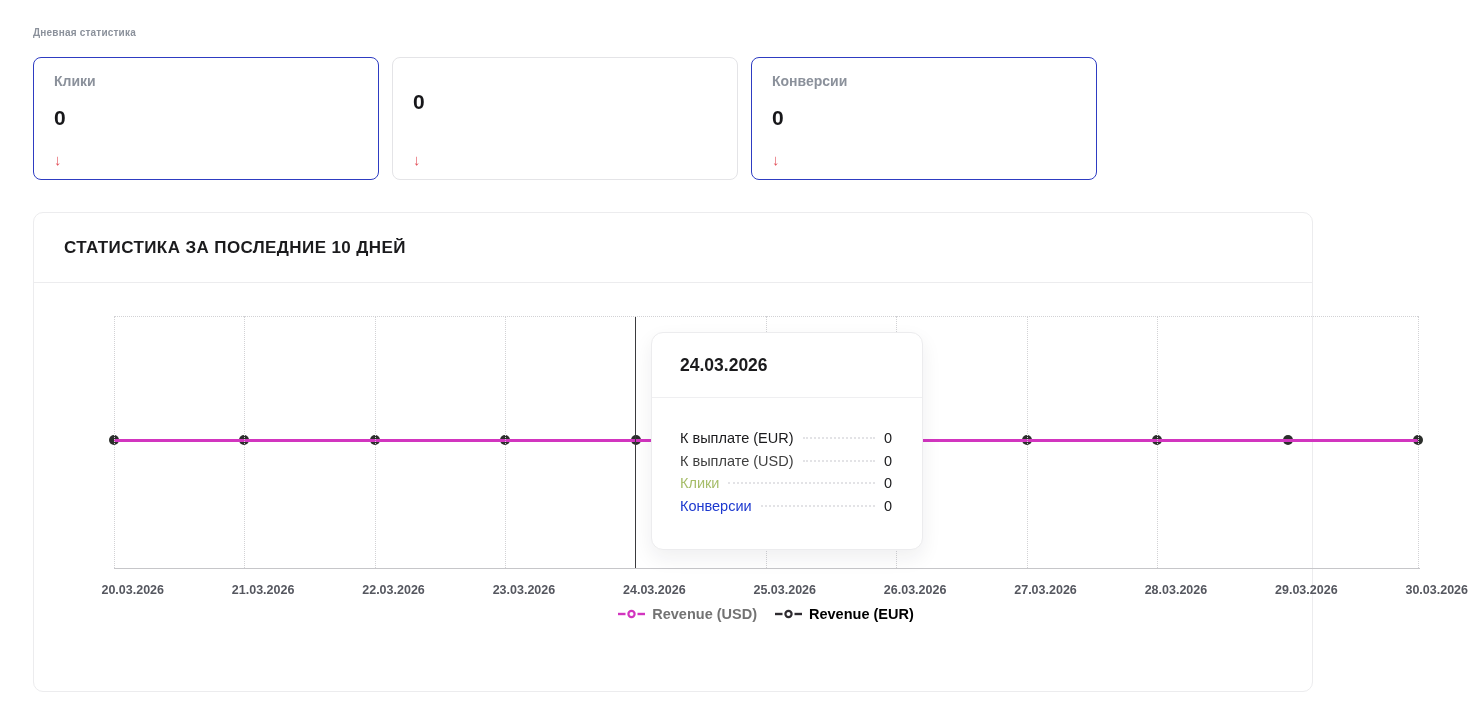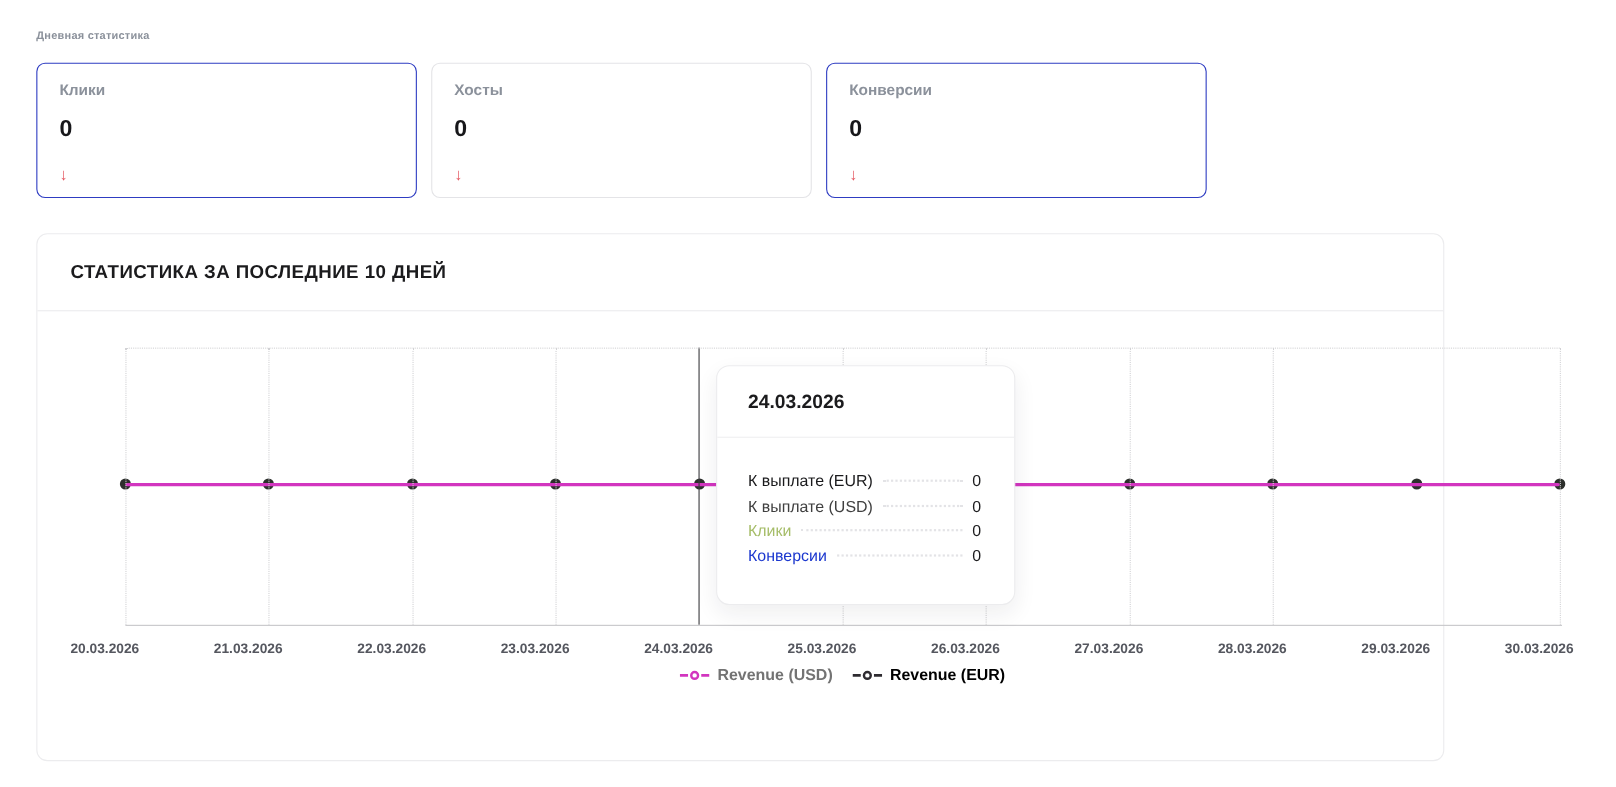--- a/index.html
+++ b/index.html
@@ -38,21 +38,21 @@
   .chart-body { position:absolute; left:0; top:70px; width:1420px; height:408px; }
 
   
   .hgrid  { position:absolute; left:80px; width:1304px; height:0; top:33px; border-top:1px dotted #d2d2d5; }
   .axisln { position:absolute; left:80px; width:1306px; height:0; top:285px; border-top:1.5px solid #c6c6c9; }
   .vgrid  { position:absolute; top:33px; height:252px; width:0; border-left:1px dotted #d2d2d5; }
   .crosshair { position:absolute; top:33px; height:252px; width:1.5px; background:#3b3b3e; }
   .dline  { position:absolute; left:80px; width:1304px; border-radius:2px; }
   .dot    { position:absolute; width:10px; height:10px; border-radius:50%; background:#2c2f2c; }
   .xlabel {
-    position:absolute; top:300px; width:100px; margin-left:-50px; text-align:left;
+    position:absolute; top:300px; width:100px; margin-left:-50px; text-align:right;
     font-size:12.5px; font-weight:700; color:#55575f;
   }
   
   .tooltip {
     position:absolute; left:617px; top:49px; width:272px; height:218px;
     background:#fff; border:1px solid #ececee; border-radius:12px;
     box-shadow:0 8px 20px rgba(30,30,40,.07); z-index:5; padding:22px 28px 0;
   }
   .tooltip-date { font-size:17.5px; font-weight:600; color:#1b1b1d; }
   .tooltip-divider { position:absolute; left:0; right:0; top:64px; border-top:1px solid #efeff1; }
@@ -76,21 +76,20 @@
 
   <div class="daily-title">Дневная статистика</div>
 
   <div class="cards">
     <div class="card hl">
       <div class="card-label">Клики</div>
       <div class="card-value">0</div>
       <div class="card-arrow">↓</div>
     </div>
     <div class="card">
-      <div class="card-label">Хосты</div>
       <div class="card-value">0</div>
       <div class="card-arrow">↓</div>
     </div>
     <div class="card hl">
       <div class="card-label">Конверсии</div>
       <div class="card-value">0</div>
       <div class="card-arrow">↓</div>
     </div>
   </div>
 

